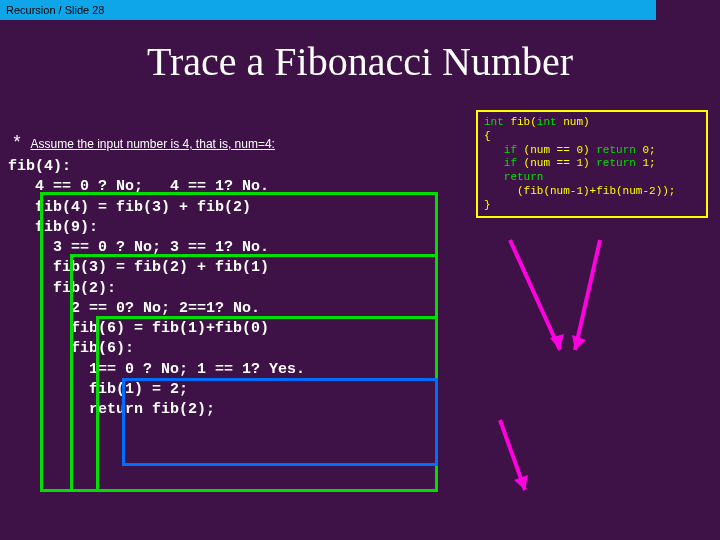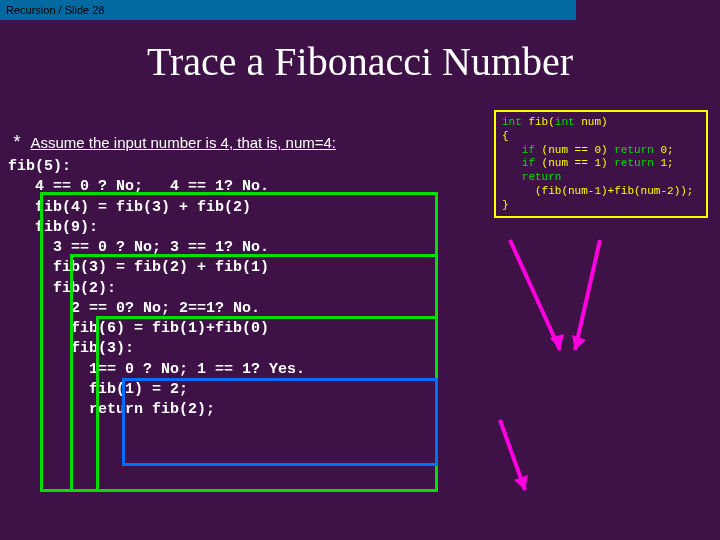--- a/index.html
+++ b/index.html
@@ -6,57 +6,57 @@
   body {
     width: 720px; height: 540px;
     background: #3e1147;
     font-family: Arial, sans-serif;
     color: #fff;
     position: relative;
     overflow: hidden;
   }
   .header {
     color: #000;
-    background: #0369a1;
-    width: 576px;
+    background: #0ea5e9;
+    width: 656px;
     font-size: 11px;
     padding: 4px 6px;
     font-family: Arial;
   }
   .title {
     font-family: 'Times New Roman', serif;
     font-size: 40px;
     color: #fff;
     text-align: center;
     margin-top: 18px;
     margin-bottom: 24px;
   }
   .codebox {
     position: absolute;
     top: 110px;
     right: 12px;
-    width: 214px;
+    width: 232px;
     border: 2px solid #ffff00;
     background: #3e1147;
     padding: 4px 6px;
     font-family: 'Courier New', monospace;
     font-size: 11px;
     color: #ffff00;
     line-height: 1.25;
     white-space: pre;
   }
   .kw { color: #00e000; }
   .main {
     position: absolute;
     left: 8px;
     top: 132px;
     font-family: Arial, sans-serif;
   }
   .assume {
-    font-size: 15px;
+    font-size: 12px;
     text-decoration: underline;
   }
   .marker {
     font-size: 18px;
     display: inline-block;
     width: 18px;
     text-align: center;
   }
   .mono {
     font-family: 'Courier New', monospace;
@@ -131,30 +131,30 @@
 <span class="kw">   if</span><span> (num == 1) </span><span class="kw">return</span><span> 1;</span>
 <span class="kw">   return</span>
 <span>     (fib(num-1)+fib(num-2));</span>
 <span>}</span></div>
 
 <div class="main">
   <span class="marker">*</span>
   <span class="assume">Assume the input number is 4, that is, num=4:</span>
 </div>
 
-<pre class="mono traceblk"><span>fib(5):</span>
+<pre class="mono traceblk"><span>fib(4):</span>
 <span>   4 == 0 ? No;   4 == 1? No.</span>
 <span>   fib(4) = fib(3) + fib(2)</span>
 <span>   fib(9):</span>
 <span>     3 == 0 ? No; 3 == 1? No.</span>
 <span>     fib(3) = fib(2) + fib(1)</span>
 <span>     fib(2):</span>
 <span>       2 == 0? No; 2==1? No.</span>
 <span>       fib(6) = fib(1)+fib(0)</span>
-<span>       fib(3):</span>
+<span>       fib(6):</span>
 <span>         1== 0 ? No; 1 == 1? Yes.</span>
 <span>         fib(1) = 2;</span>
 <span>         return fib(2);</span></pre>
 
 <div class="box4"></div>
 <div class="box3"></div>
 <div class="box2"></div>
 <div class="box1"></div>
 
 <svg class="arrows" viewBox="0 0 220 280">

